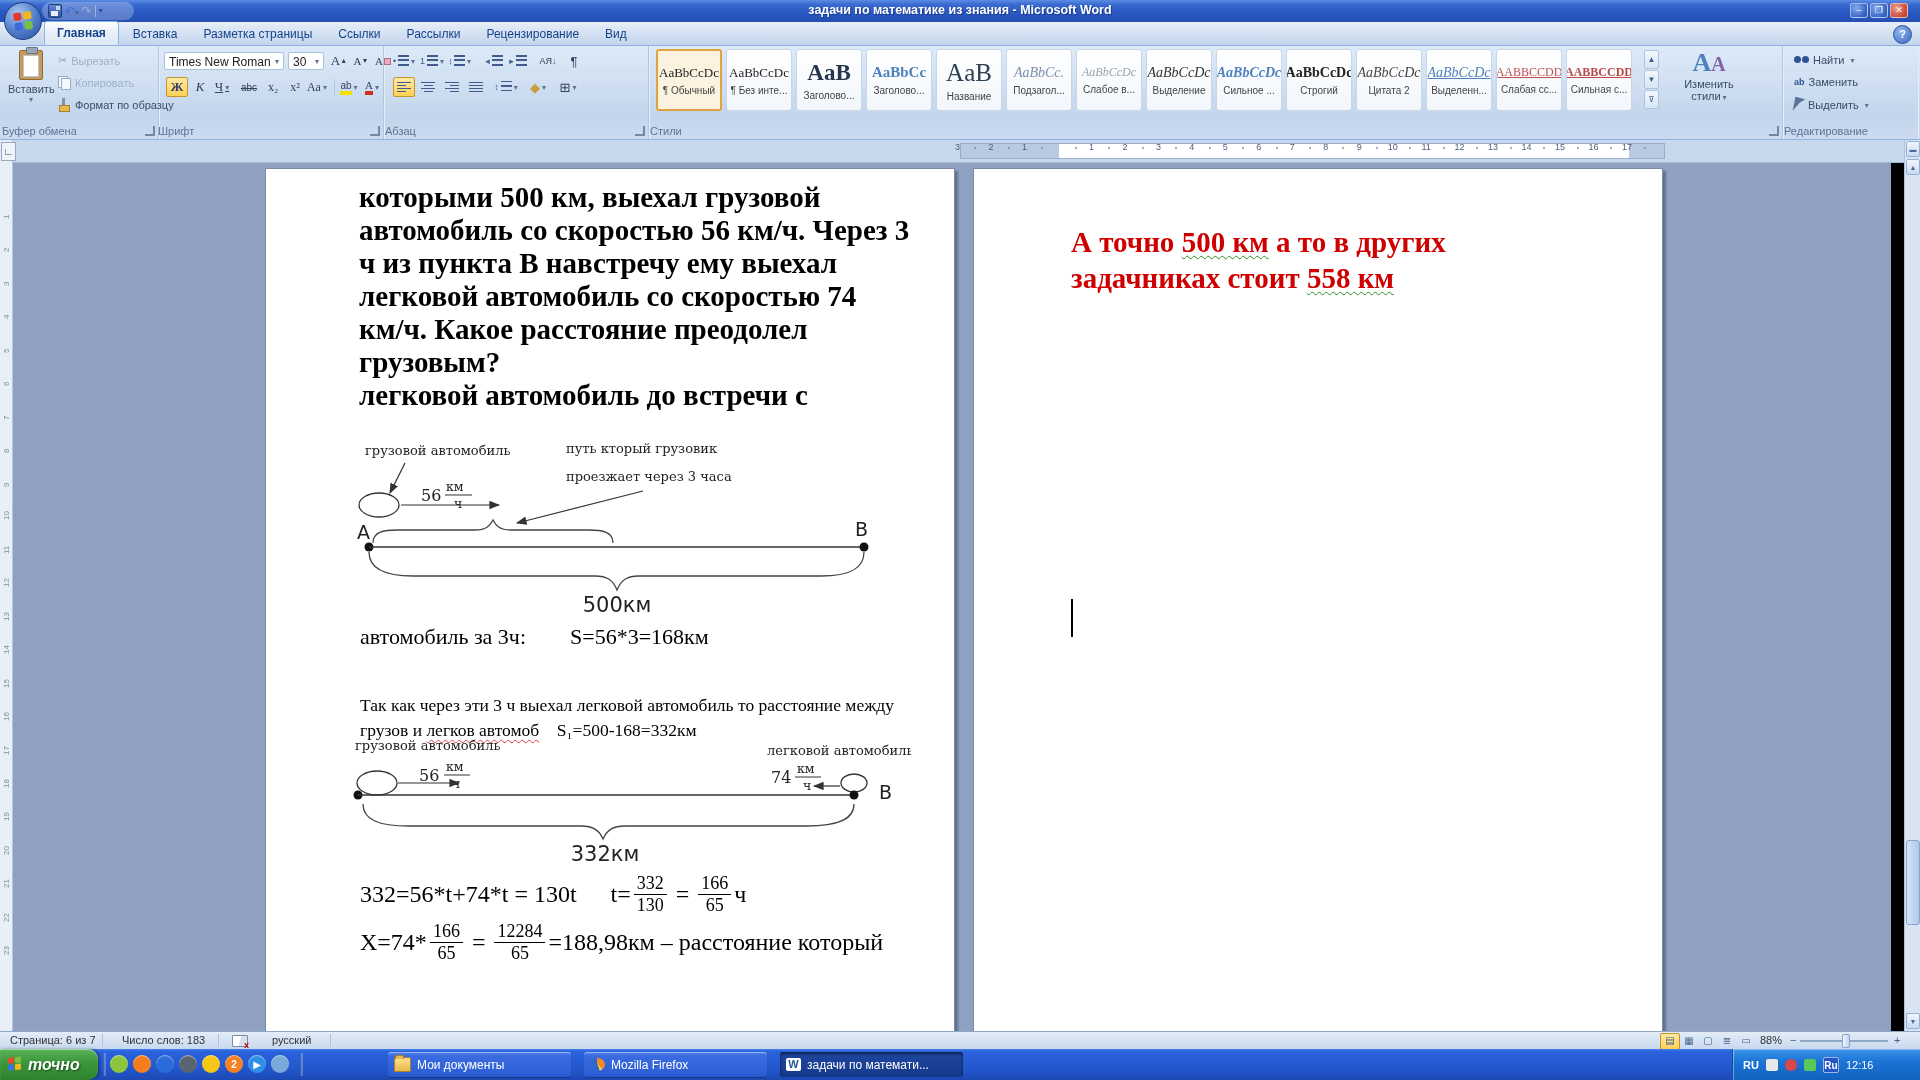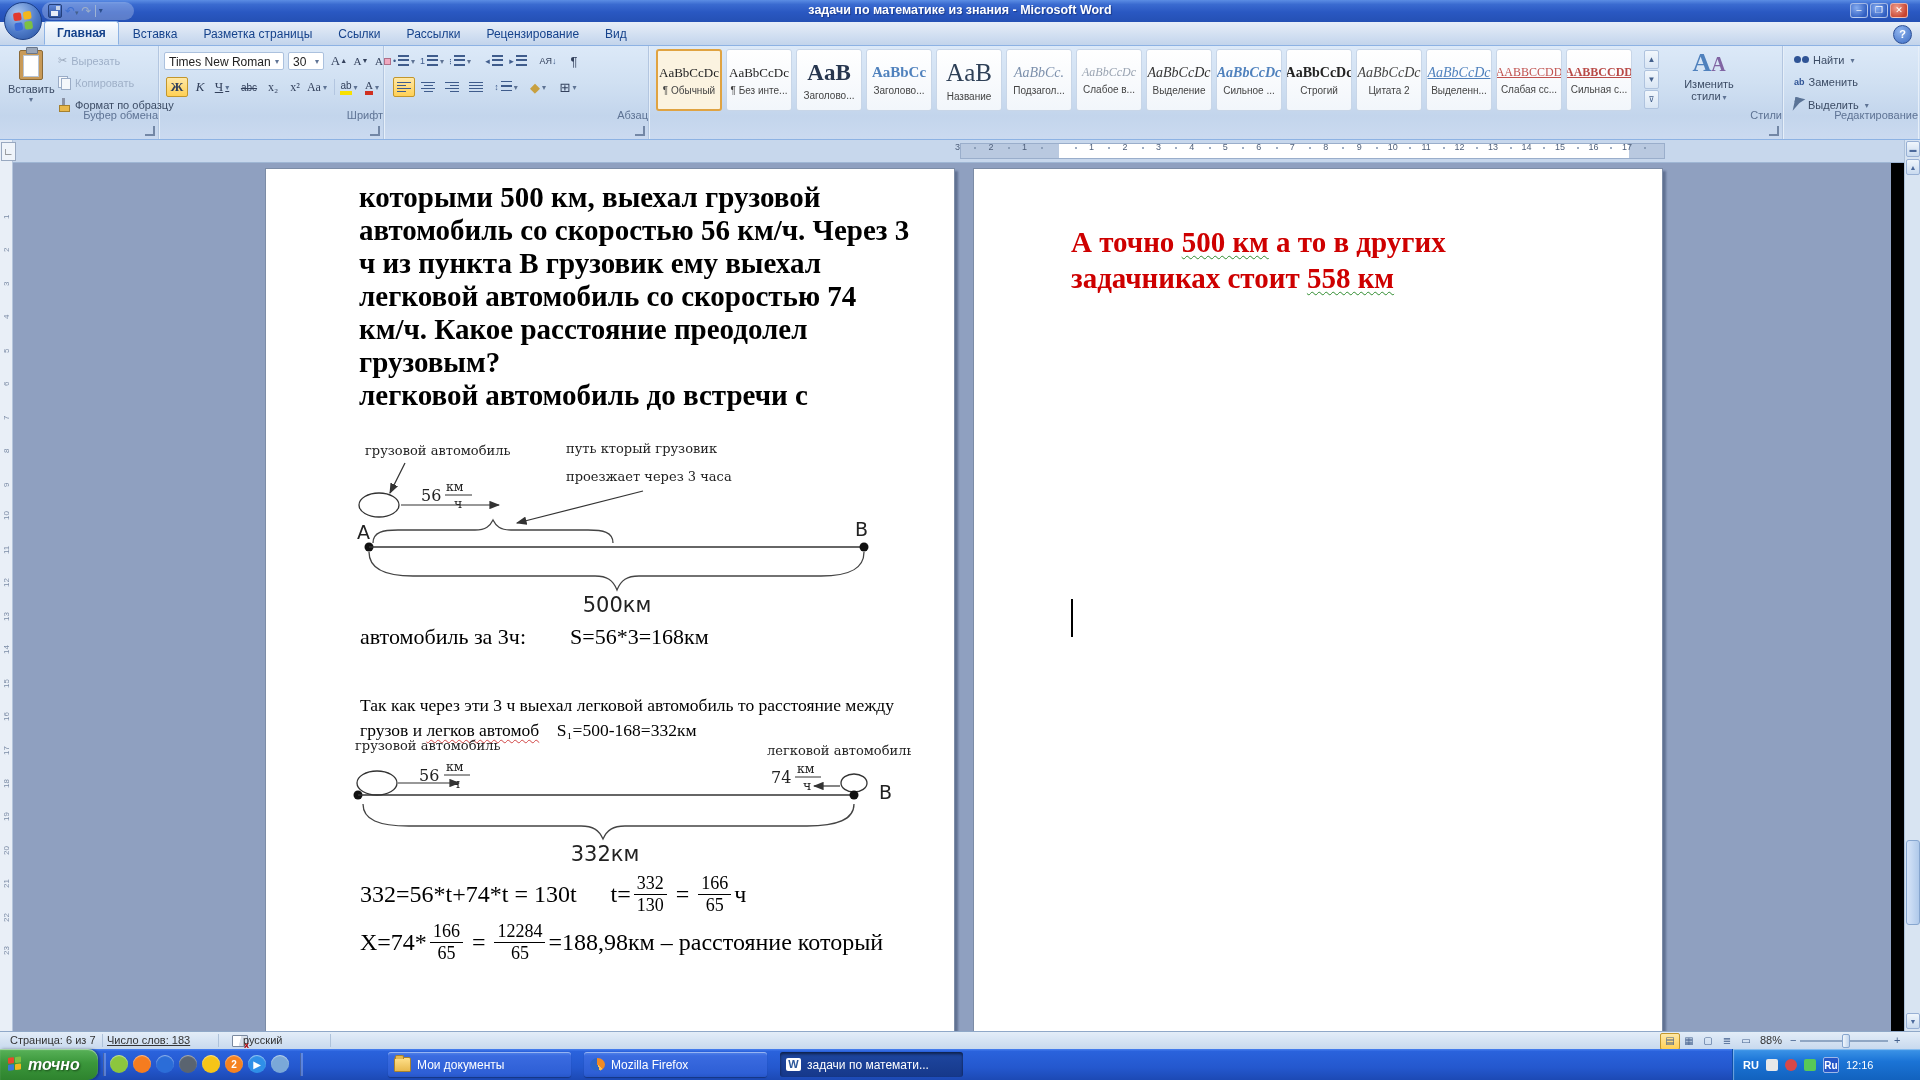--- a/index.html
+++ b/index.html
@@ -43,21 +43,21 @@
     border:1px solid #8DB2E3;border-bottom:1px solid #DDE9F6;font-weight:bold;}
   #help-btn{position:absolute;left:1893px;top:25px;width:17px;height:17px;border-radius:50%;
     background:radial-gradient(circle at 35% 30%,#8FB4EE,#3C6CC4);border:1px solid #2B4F96;
     color:#fff;font-size:11px;font-weight:bold;text-align:center;line-height:16px;}
 
   
   #ribbon{position:absolute;left:0;top:46px;width:1920px;height:94px;
     background:linear-gradient(180deg,#DCE9F8 0%,#D0E0F2 40%,#C3D5EC 75%,#CBDAF0 100%);
     border-bottom:1px solid #8DB2E3;box-sizing:border-box;}
   .grp{position:absolute;top:0;height:93px;border-right:1px solid #B3C6E0;box-shadow:1px 0 0 #E6EFF9;}
-  .grp-label{position:absolute;bottom:18px;left:0;right:0;text-align:right;font-size:11px;color:#5E7394;}
+  .grp-label{position:absolute;bottom:2px;left:0;right:0;text-align:left;font-size:11px;color:#5E7394;}
   .launcher{position:absolute;bottom:3px;right:3px;width:8px;height:8px;
     border-right:2px solid #5E7394;border-bottom:2px solid #5E7394;opacity:.8;}
   .sbtn{position:absolute;display:flex;align-items:center;gap:4px;font-size:11px;color:#3C4C65;white-space:nowrap;}
   .dd::after{content:"▾";font-size:8px;margin-left:2px;color:#5E7394;}
   .combo{position:absolute;background:#fff;border:1px solid #ABC1DE;border-radius:2px;
     font-size:12px;color:#222;height:18px;line-height:18px;padding:0 4px;box-sizing:border-box;}
   .combo::after{content:"▾";float:right;font-size:8px;color:#5E7394;margin-left:4px;}
   .tb{position:absolute;width:22px;height:20px;display:flex;align-items:center;justify-content:center;
     border-radius:2px;font-size:13px;color:#33415C;}
   .tb.on{background:linear-gradient(180deg,#FFE8A6,#FFD055);border:1px solid #C2962C;box-sizing:border-box;}
@@ -534,21 +534,21 @@
       <span class="rdot" style="left: 994.795px;"></span>
       <span class="rdot" style="left: 961.325px;"></span>
     </div>
 
   <div id="docarea">
 
     <div class="page" style="left:252px;">
       <div id="problem">
           <div class="segline"><span>которыми 500 км, выехал грузовой</span></div>
           <div class="segline"><span>автомобиль со скоростью 56 км/ч. Через 3</span></div>
-          <div class="segline"><span>ч из пункта В грузовик ему выехал</span></div>
+          <div class="segline"><span>ч из пункта В навстречу ему выехал</span></div>
           <div class="segline"><span>легковой автомобиль со скоростью 74</span></div>
           <div class="segline"><span>км/ч. Какое расстояние преодолел</span></div>
           <div class="segline"><span>грузовым?</span></div>
           <div class="segline"><span>легковой автомобиль до встречи с</span></div>
         </div>
 
       <svg class="abs" style="left:85px;top:270px;" width="560" height="182" viewBox="0 0 560 182">
         <defs>
           <marker id="ah1" markerWidth="9" markerHeight="7" refX="8" refY="3.5" orient="auto">
             <path d="M0,0 L9,3.5 L0,7 z" fill="#333"></path>
@@ -632,24 +632,24 @@
   <div id="scrollbar">
     <div class="sbtn2" style="top:1px;">▬</div>
     <div class="sbtn2" style="top:19px;">▲</div>
     <div id="sb-thumb"></div>
     <div class="sbtn2" style="top:873px;">▼</div>
   </div>
 
   <div id="statusbar">
     <span class="sitem" style="left:10px;">Страница: 6 из 7</span>
     <span class="sdiv" style="left:102px;"></span>
-    <span class="sitem" style="left:107px;text-decoration:underline;">Число слов: 183</span>
+    <span class="sitem" style="left:122px;">Число слов: 183</span>
     <span class="sdiv" style="left:218px;"></span>
     <span class="book" style="left:232px;"></span>
-    <span class="sitem" style="left:243px;">русский</span>
+    <span class="sitem" style="left:272px;">русский</span>
     <span class="sdiv" style="left:330px;"></span>
     <span class="viewbtn on" style="left:1660px;">▤</span>
     <span class="viewbtn" style="left:1679px;">▦</span>
     <span class="viewbtn" style="left:1698px;">▢</span>
     <span class="viewbtn" style="left:1717px;">≣</span>
     <span class="viewbtn" style="left:1736px;">▭</span>
     <span class="sitem" style="left:1760px;">88%</span>
     <span class="sitem" style="left:1790px;color:#44608C;">−</span>
     <span id="zoom-track" style="left:1800px;">
       <span id="zoom-thumb"></span>

